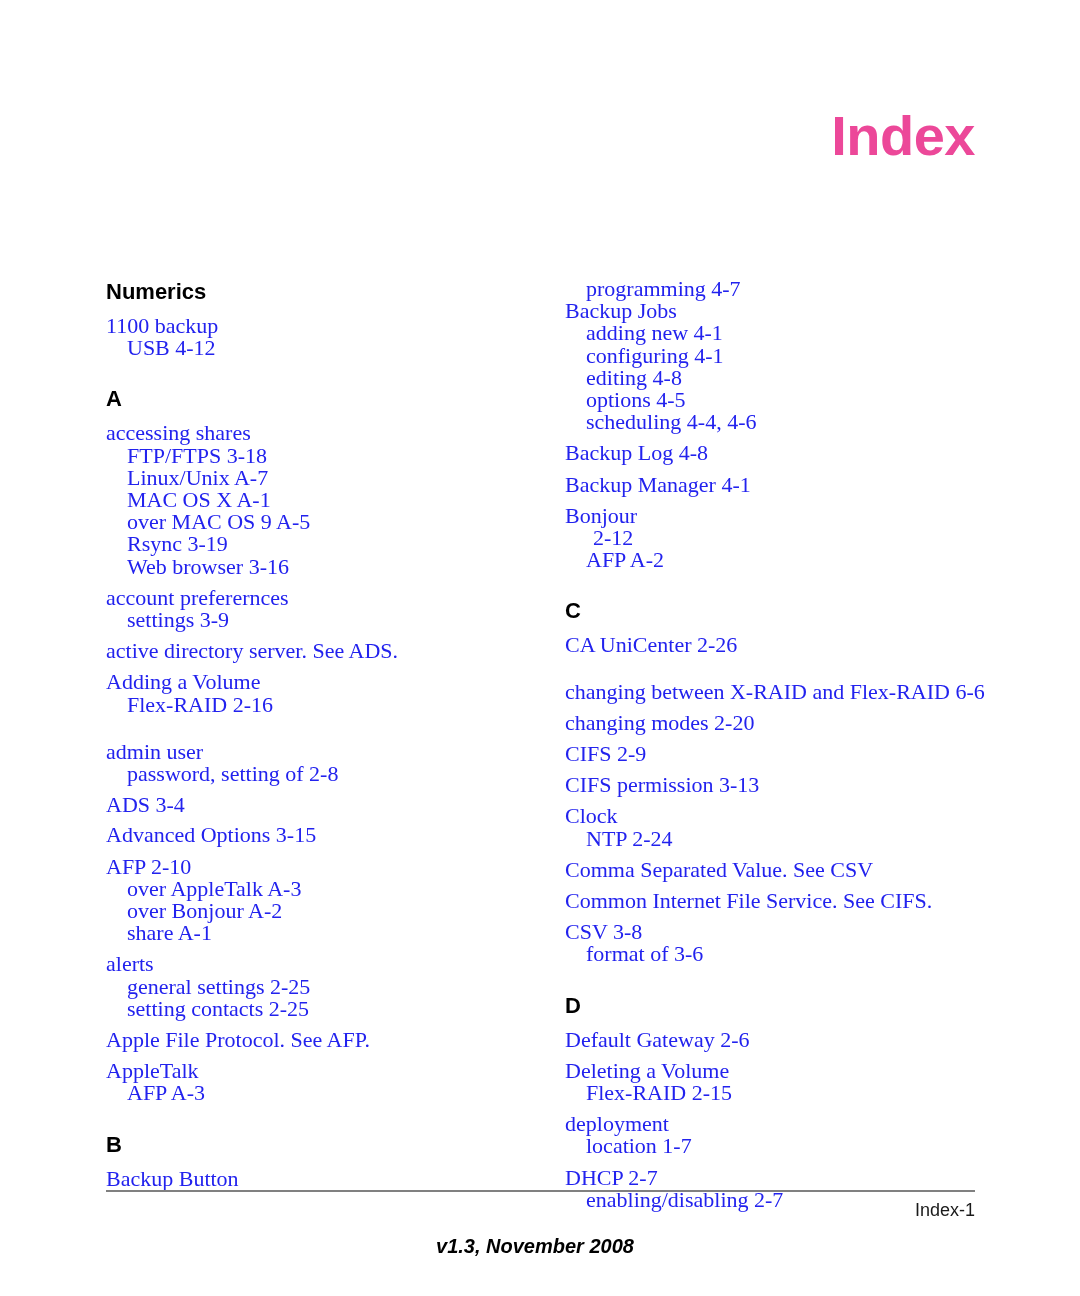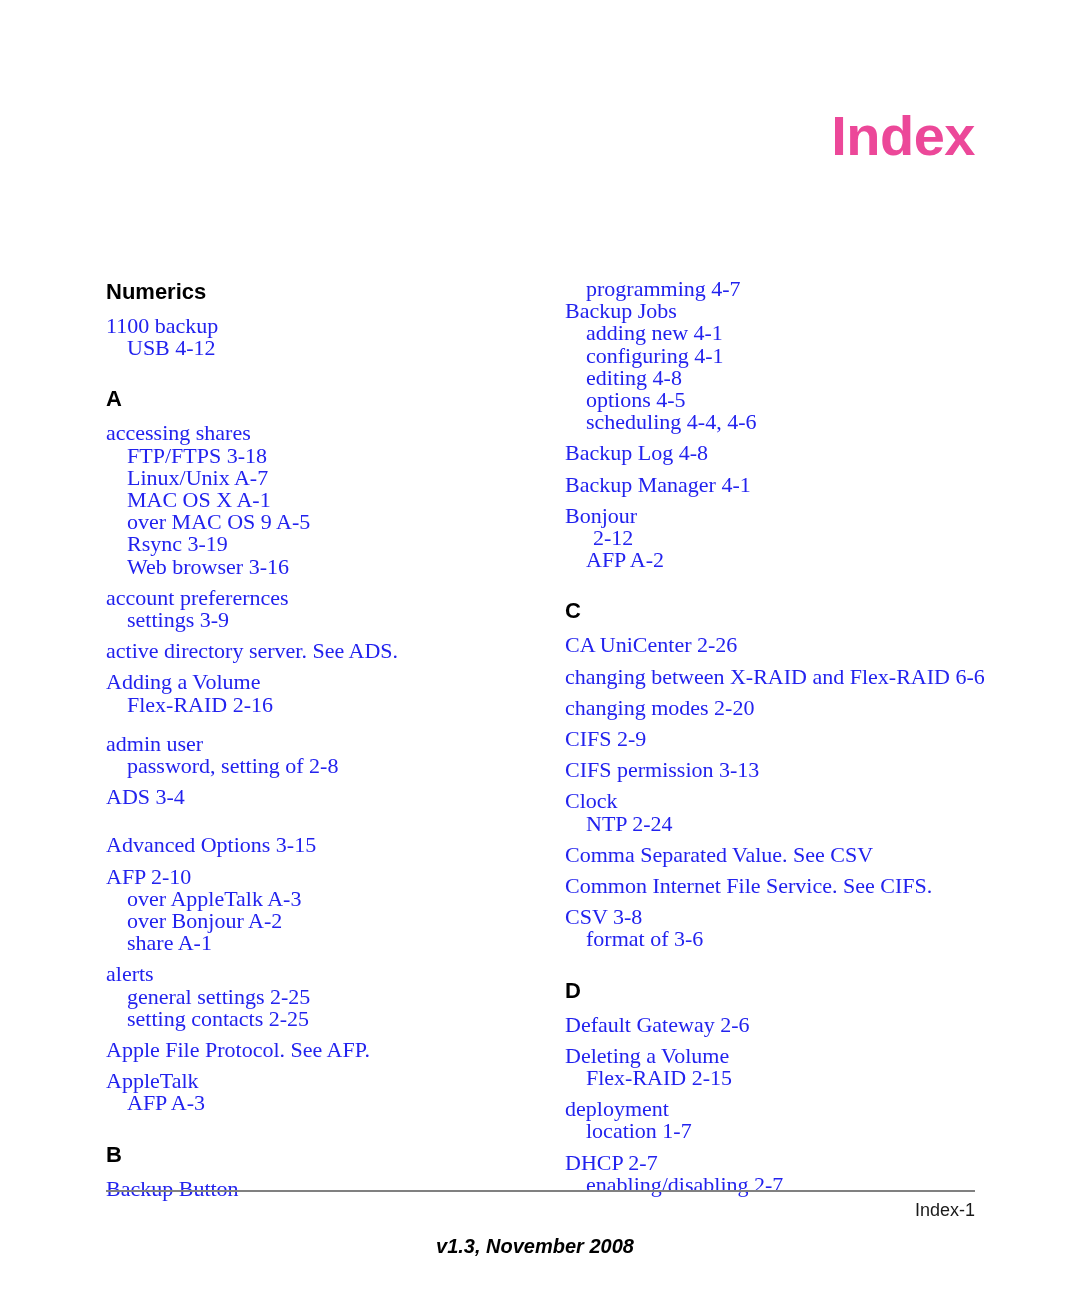--- a/index.html
+++ b/index.html
@@ -128,24 +128,24 @@
         <div class="entry lvl2">Linux/Unix  A-7</div>
         <div class="entry lvl2">MAC OS X  A-1</div>
         <div class="entry lvl2">over MAC OS 9  A-5</div>
         <div class="entry lvl2">Rsync  3-19</div>
         <div class="entry lvl2">Web browser  3-16</div>
         <div class="entry lvl1" style="margin-top: 9px;">account preferernces</div>
         <div class="entry lvl2">settings  3-9</div>
         <div class="entry lvl1" style="margin-top: 9px;">active directory server. See ADS.</div>
         <div class="entry lvl1" style="margin-top: 9px;">Adding a Volume</div>
         <div class="entry lvl2">Flex-RAID  2-16</div>
-        <div class="entry lvl1" style="margin-top: 17px;">admin user</div>
+        <div class="entry lvl1" style="margin-top: 25px;">admin user</div>
         <div class="entry lvl2">password, setting of  2-8</div>
         <div class="entry lvl1" style="margin-top: 9px;">ADS  3-4</div>
-        <div class="entry lvl1" style="margin-top: 26px;">Advanced Options  3-15</div>
+        <div class="entry lvl1" style="margin-top: 8px;">Advanced Options  3-15</div>
         <div class="entry lvl1" style="margin-top: 9px;">AFP  2-10</div>
         <div class="entry lvl2">over AppleTalk  A-3</div>
         <div class="entry lvl2">over Bonjour  A-2</div>
         <div class="entry lvl2">share  A-1</div>
         <div class="entry lvl1" style="margin-top: 9px;">alerts</div>
         <div class="entry lvl2">general settings  2-25</div>
         <div class="entry lvl2">setting contacts  2-25</div>
         <div class="entry lvl1" style="margin-top: 9px;">Apple File Protocol. See AFP.</div>
         <div class="entry lvl1" style="margin-top: 9px;">AppleTalk</div>
         <div class="entry lvl2">AFP  A-3</div>
@@ -160,21 +160,21 @@
         <div class="entry lvl2">editing  4-8</div>
         <div class="entry lvl2">options  4-5</div>
         <div class="entry lvl2">scheduling  4-4, 4-6</div>
         <div class="entry lvl1" style="margin-top: 9px;">Backup Log  4-8</div>
         <div class="entry lvl1" style="margin-top: 9px;">Backup Manager  4-1</div>
         <div class="entry lvl1" style="margin-top: 9px;">Bonjour</div>
         <div class="entry lvl2b">2-12</div>
         <div class="entry lvl2">AFP  A-2</div>
         <div class="letter-heading gap">C</div>
         <div class="entry lvl1">CA UniCenter  2-26</div>
-        <div class="entry lvl1" style="margin-top: 9px;">changing between X-RAID and Flex-RAID  6-6</div>
+        <div class="entry lvl1" style="margin-top: 24px;">changing between X-RAID and Flex-RAID  6-6</div>
         <div class="entry lvl1" style="margin-top: 9px;">changing modes  2-20</div>
         <div class="entry lvl1" style="margin-top: 9px;">CIFS  2-9</div>
         <div class="entry lvl1" style="margin-top: 9px;">CIFS permission  3-13</div>
         <div class="entry lvl1" style="margin-top: 9px;">Clock</div>
         <div class="entry lvl2">NTP  2-24</div>
         <div class="entry lvl1" style="margin-top: 9px;">Comma Separated Value. See CSV</div>
         <div class="entry lvl1" style="margin-top: 9px;">Common Internet File Service. See CIFS.</div>
         <div class="entry lvl1" style="margin-top: 9px;">CSV  3-8</div>
         <div class="entry lvl2">format of  3-6</div>
         <div class="letter-heading gap">D</div>

